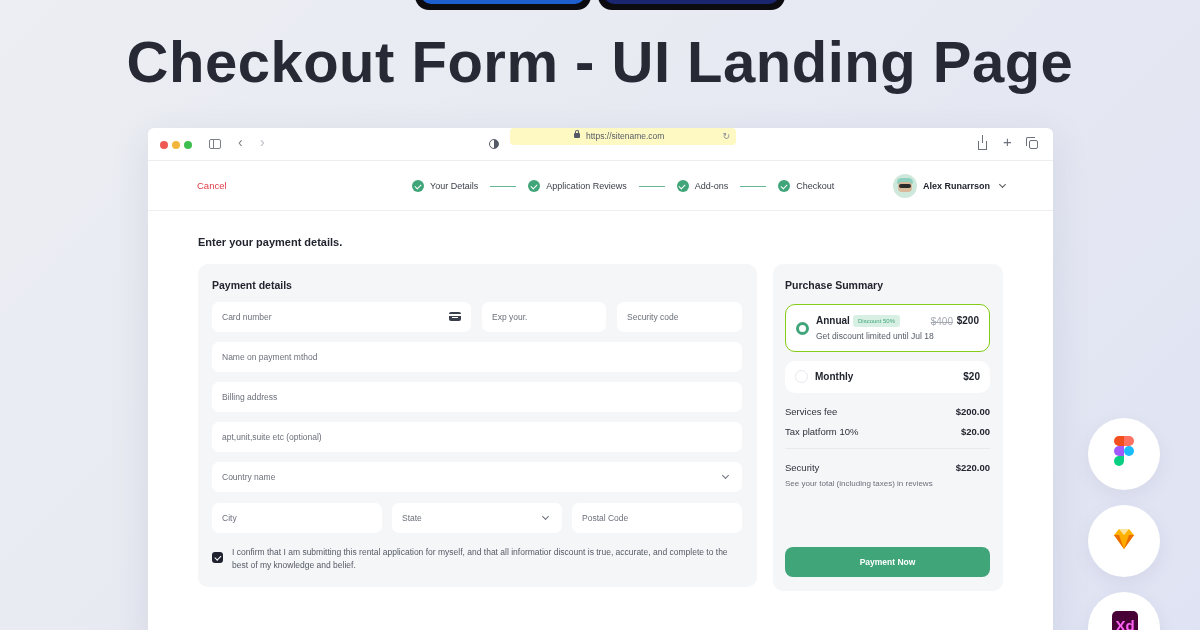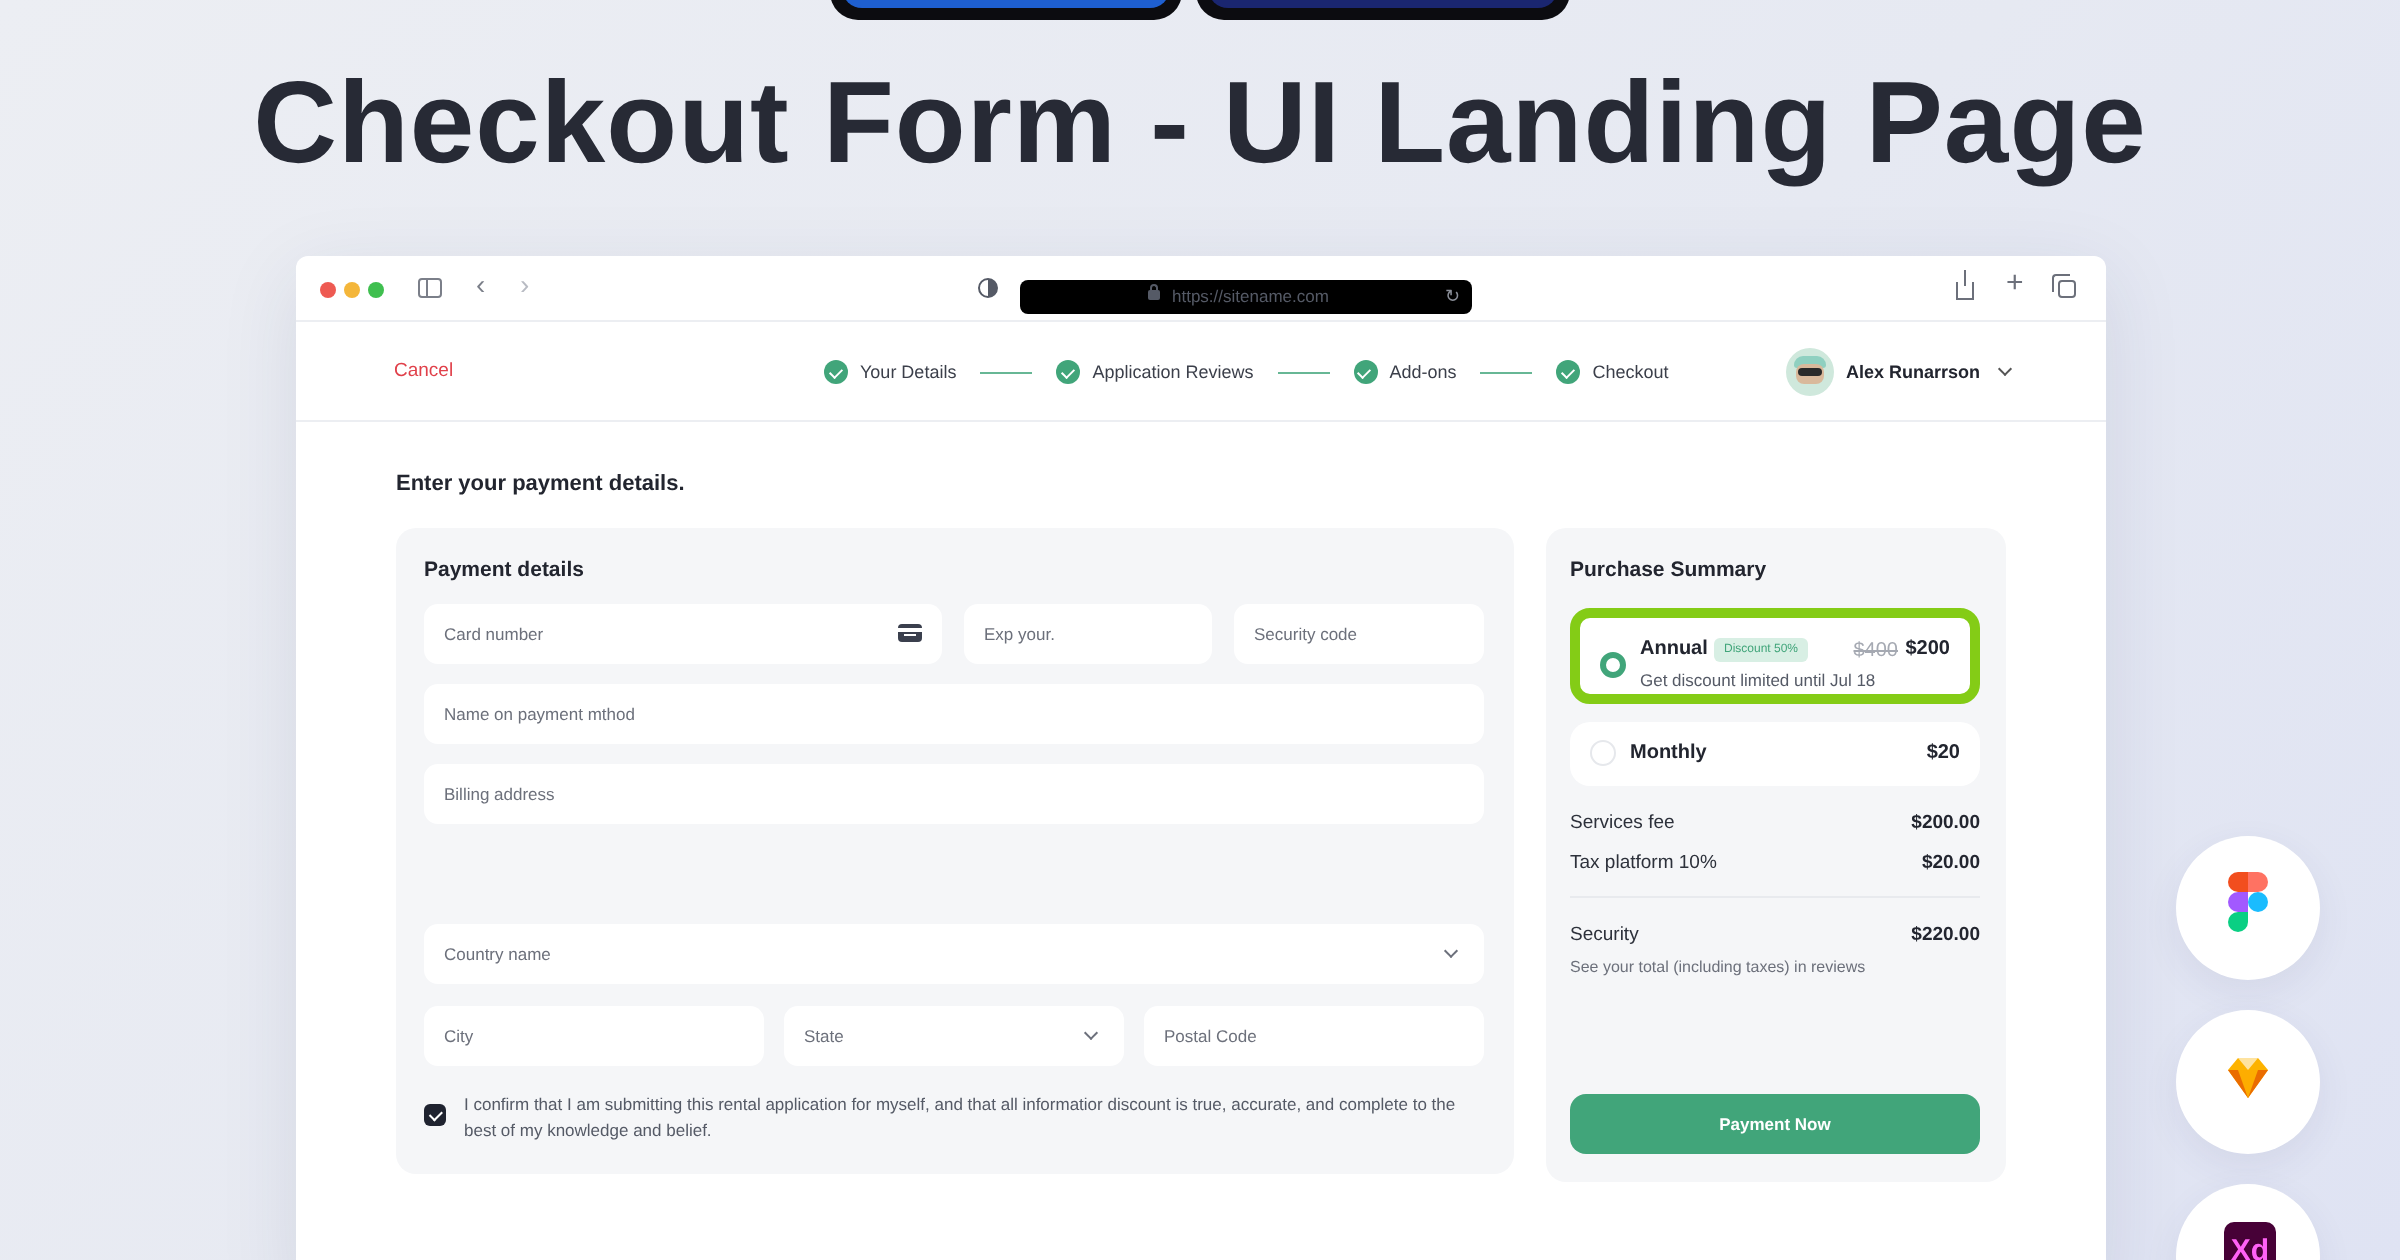--- a/index.html
+++ b/index.html
@@ -17,22 +17,22 @@
   }
   .window {
     position: absolute; left: 148px; top: 128px; width: 905px; height: 520px;
     background: #fff; border-radius: 6px; box-shadow: 0 10px 40px rgba(40,50,90,0.10);
     overflow: hidden;
   }
   .chrome { height: 33px; border-bottom: 1px solid #eceef2; position: relative; }
   .dot { position: absolute; top: 13px; width: 8px; height: 8px; border-radius: 50%; }
   .chrome .ico { position: absolute; top: 9px; color: #7b7f89; font-size: 12px; line-height: 14px; }
   .urlbar {
-    position: absolute; left: 362px; top: 12px; width: 226px; height: 17px; border-radius: 4px;
-    background: #000000; font-size: 8.5px; color: #555a66; line-height: 17px; padding-left: 66px;
+    position: absolute; left: 362px; top: 0; width: 226px; height: 17px; border-radius: 4px;
+    background: #fef9c3; font-size: 8.5px; color: #555a66; line-height: 17px; padding-left: 66px;
   }
   .urlbar .lock { position: absolute; left: 64px; top: 5px; width: 6px; height: 5px; background: #555a66; border-radius: 1px; }
   .urlbar .lock:before { content: ""; position: absolute; left: 1px; top: -3px; width: 2px; height: 3px; border: 1px solid #555a66; border-bottom: none; border-radius: 2px 2px 0 0; }
   .urlbar .url-text { margin-left: 10px; }
   .urlbar .reload { position: absolute; right: 6px; top: 0; font-size: 9px; color: #8a8e98; }
 
   .appbar { height: 50px; border-bottom: 1px solid #eceef2; position: relative; }
   .cancel { position: absolute; left: 49px; top: 19px; font-size: 9.5px; color: #e0404a; cursor: pointer; }
   .stepper { position: absolute; left: 242px; top: 19px; display: flex; align-items: center; padding-left: 22px; }
   .step { display: flex; align-items: center; font-size: 9px; color: #3b3f4a; }
@@ -58,21 +58,21 @@
   .field .chev2 { position: absolute; right: 14px; top: 11px; width: 5px; height: 5px; border-right: 1.2px solid #6c707b; border-bottom: 1.2px solid #6c707b; transform: rotate(45deg); }
   .card-icon { position: absolute; right: 10px; top: 10px; width: 12px; height: 9px; background: #3a3f4d; border-radius: 2px; }
   .card-icon:before { content: ""; position: absolute; left: 0; right: 0; top: 2px; height: 1.5px; background: #fff; }
   .card-icon:after { content: ""; position: absolute; left: 3px; top: 5px; width: 6px; height: 1.2px; background: #fff; }
   .confirm { position: absolute; left: 14px; top: 282px; display: flex; }
   .cb { width: 11px; height: 11px; background: #1f2330; border-radius: 3px; position: relative; margin-top: 6px; margin-right: 9px; flex: none; }
   .cb:after { content: ""; position: absolute; left: 3.5px; top: 1.5px; width: 2.5px; height: 5px; border: solid #fff; border-width: 0 1.3px 1.3px 0; transform: rotate(45deg); }
   .confirm-text { font-size: 8.5px; color: #555a66; line-height: 13px; width: 510px; }
 
   .plan { position: absolute; left: 12px; width: 205px; background: #fff; border-radius: 10px; }
-  .plan.sel { border: 5px solid #84cc16; }
+  .plan.sel { border: 1px solid #84cc16; }
   .radio { position: absolute; left: 10px; width: 13px; height: 13px; border-radius: 50%; }
   .radio.on { border: 3px solid #41a57a; }
   .radio.off { border: 1px solid #e6e8ec; }
   .plan-name { position: absolute; left: 30px; font-size: 10px; font-weight: 600; color: #22252f; }
   .badge { position: absolute; left: 67px; top: 10px; background: #d8efe4; color: #41a57a; font-size: 6px; padding: 3px 5px; border-radius: 3px; }
   .old { position: absolute; right: 36px; top: 11px; font-size: 10px; color: #a5a9b2; text-decoration: line-through; }
   .price { position: absolute; right: 10px; font-size: 10px; font-weight: 700; color: #22252f; }
   .plan-sub { position: absolute; left: 30px; top: 26px; font-size: 8.5px; color: #555a66; }
   .row { position: absolute; left: 12px; width: 205px; font-size: 9.5px; color: #2d313b; }
   .row .v { position: absolute; right: 0; top: 0; font-weight: 700; color: #22252f; }
@@ -160,20 +160,21 @@
 
   <div class="page-h">Enter your payment details.</div>
 
   <div class="card" style="left:50px;top:136px;width:559px;height:323px;">
     <div class="card-title" style="left:14px;top:15px;">Payment details</div>
     <div class="field" style="left:14px;top:38px;width:259px;"><span>Card number</span><span class="card-icon"></span></div>
     <div class="field" style="left:284px;top:38px;width:124px;"><span>Exp your.</span></div>
     <div class="field" style="left:419px;top:38px;width:125px;"><span>Security code</span></div>
     <div class="field" style="left:14px;top:78px;width:530px;"><span>Name on payment mthod</span></div>
     <div class="field" style="left:14px;top:118px;width:530px;"><span>Billing address</span></div>
+    <div class="field" style="left:14px;top:158px;width:530px;"><span>apt,unit,suite etc (optional)</span></div>
     <div class="field" style="left:14px;top:198px;width:530px;"><span>Country name</span><span class="chev2"></span></div>
     <div class="field" style="left:14px;top:239px;width:170px;"><span>City</span></div>
     <div class="field" style="left:194px;top:239px;width:170px;"><span>State</span><span class="chev2"></span></div>
     <div class="field" style="left:374px;top:239px;width:170px;"><span>Postal Code</span></div>
     <div class="confirm">
       <span class="cb"></span>
       <span class="confirm-text">I confirm that I am submitting this rental application for myself, and that all informatior discount is true, accurate, and complete to the best of my knowledge and belief.</span>
     </div>
   </div>
 

